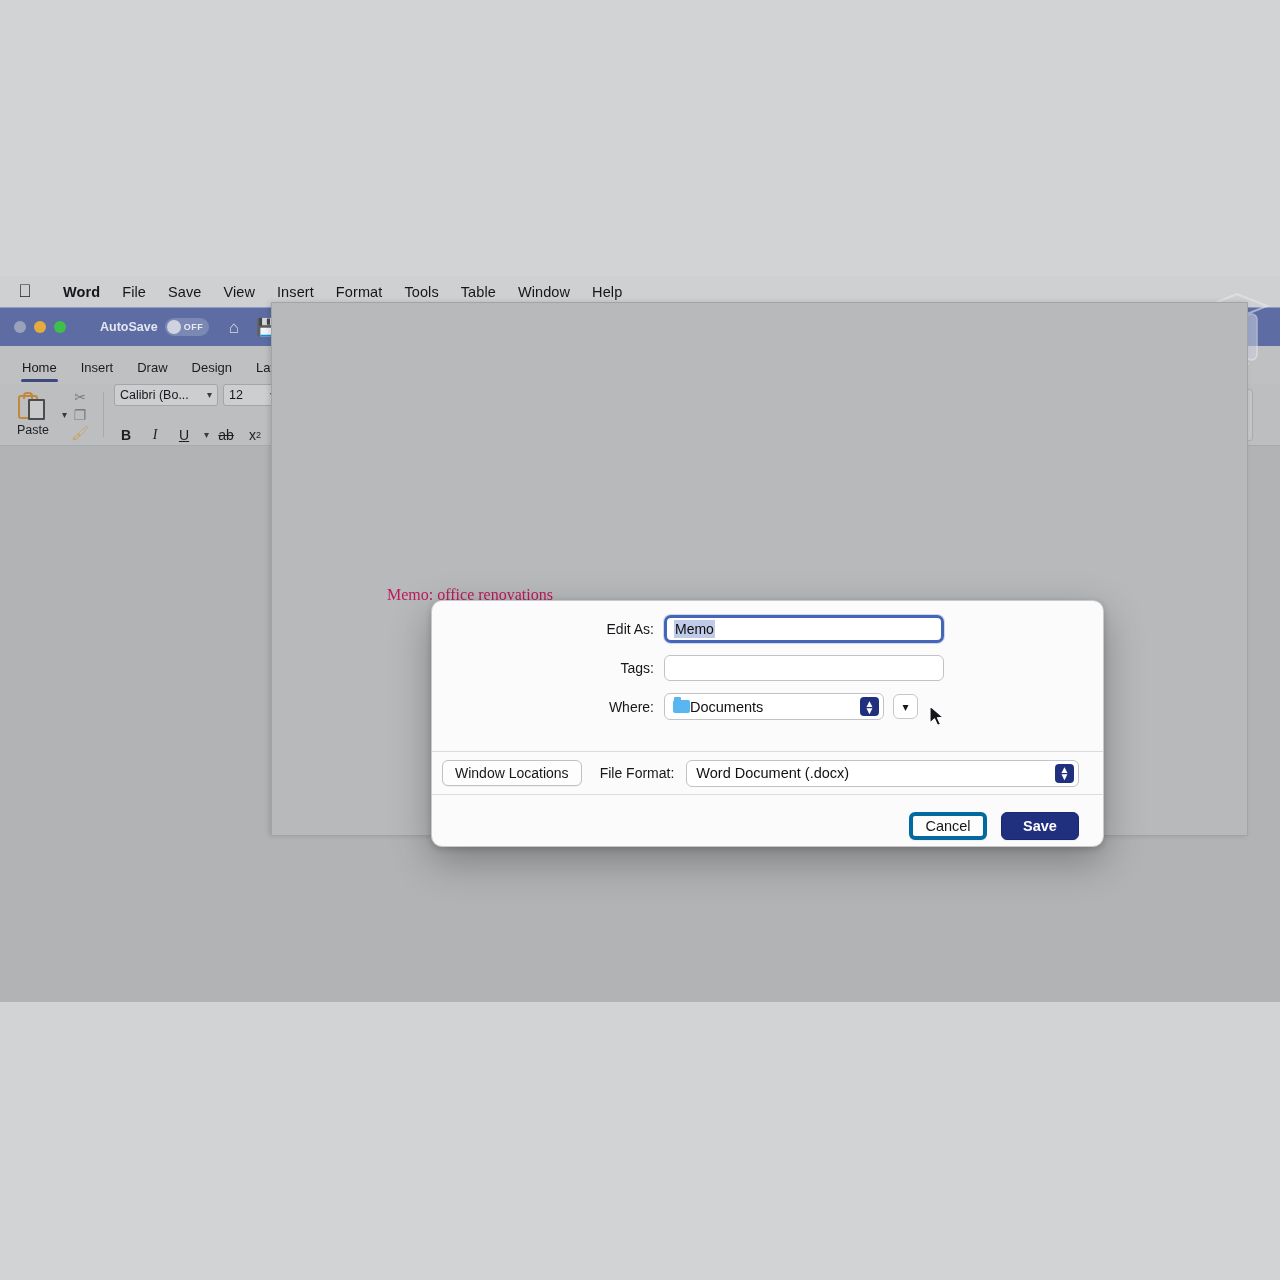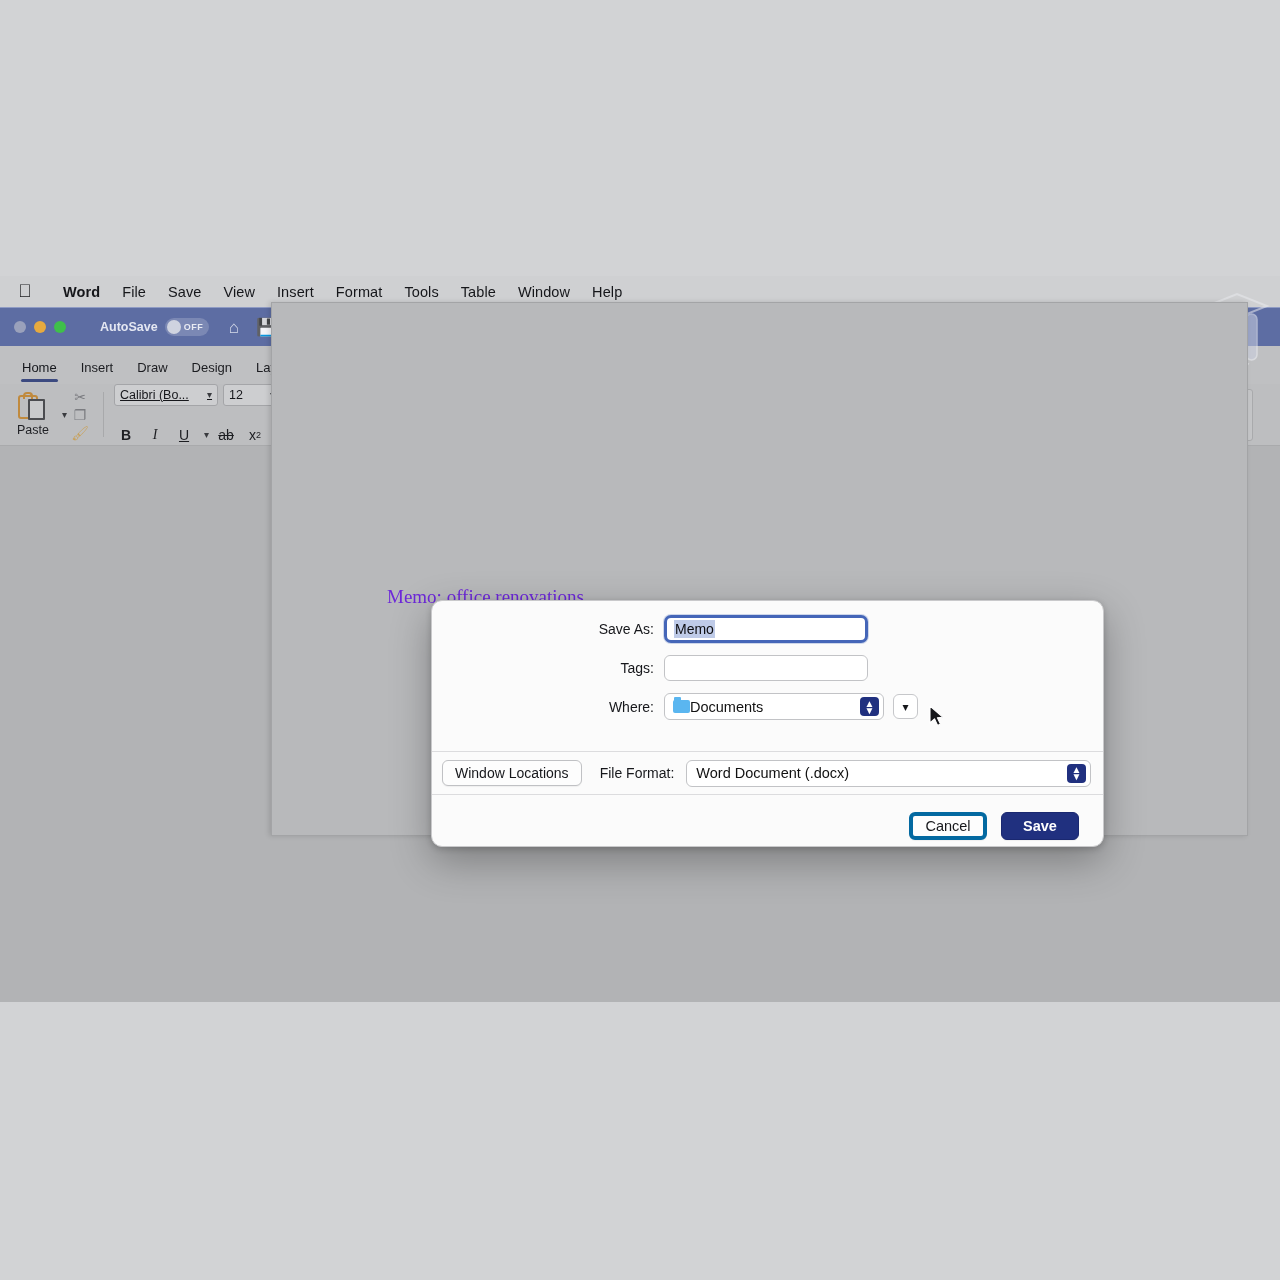--- a/index.html
+++ b/index.html
@@ -119,21 +119,21 @@
 
   
   .fg-rows { display:flex; flex-direction: column; gap: 6px; }
   .fg-row { display:flex; align-items:center; gap: 5px; }
   .combo {
     height: 22px; background: #cdced0; border: 1px solid #a4a5a8;
     border-radius: 3px; display:flex; align-items:center;
     padding: 0 5px; font-size: 12.5px; color: #16171b;
     justify-content: space-between;
   }
-  .combo.font { width: 104px; text-decoration: underline; }
+  .combo.font { width: 104px; }
   .combo.size { width: 58px; }
   .btn-ic {
     min-width: 24px; height: 22px; display:flex; align-items:center; justify-content:center;
     font-size: 14px; color: #1d1e22; border-radius: 3px;
   }
   .btn-ic.sm { font-size: 12.5px; }
   .btn-ic.blue { color: #2f6fa8; }
   .btn-ic sub, .btn-ic sup { font-size: 9px; }
   .hl-under { border-bottom: 3px solid #d8d23a; padding-bottom:0px; }
   .rd-under { border-bottom: 3px solid #c33; padding-bottom:0px; }
@@ -179,21 +179,21 @@
     background: #b2b3b5;
   }
   #page {
     position: absolute; left: 271px; top: 302px; width: 977px; height: 534px;
     background: #b8b9bb;
     border: 1px solid #a3a4a6;
     box-shadow: -2px 0 5px rgba(0,0,0,.13);
   }
   #doc-heading {
     position: absolute; left: 387px; top: 586px;
-    font-size: 19px; color: #6d28d9; font-family: "Liberation Serif", serif;
+    font-size: 16px; color: #be185d; font-family: "Liberation Serif", serif;
     white-space: nowrap;
   }
 
   
   #watermark {
     position: absolute; right: 8px; top: 16px; width: 70px; height: 90px;
     opacity: .55; pointer-events: none;
   }
 
   
@@ -205,21 +205,21 @@
     overflow: hidden;
     z-index: 50;
   }
   .dlg-top { padding: 14px 0 10px 0; }
   .dlg-row { display:flex; align-items:center; margin-bottom: 12px; }
   .dlg-label {
     width: 232px; text-align: right; padding-right: 10px;
     font-size: 14px; color: #16171b;
   }
   .tf {
-    width: 204px; height: 26px; border-radius: 6px;
+    width: 280px; height: 26px; border-radius: 6px;
     background: #ffffff; border: 1px solid #c2c3c6;
     display:flex; align-items:center; padding: 0 7px; font-size: 14px; color:#111;
   }
   .tf.focused {
     border: 3px solid #4566b8; height: 28px; border-radius: 7px;
     box-shadow: 0 0 0 1px rgba(69,102,184,.25);
   }
   .sel-text { background: #bfcbe8; color: #0d0d10; padding: 1px 1px; }
   .popup {
     width: 220px; height: 27px; border-radius: 6px; background:#fff;
@@ -255,21 +255,21 @@
     height: 26px; border-radius: 6px; background:#fdfdfd;
     border: 1px solid #c0c1c4; font-size: 14px; color:#16171b;
     display:flex; align-items:center; padding: 0 12px;
     box-shadow: 0 1px 1px rgba(0,0,0,.05);
   }
   .ff-label { font-size: 14px; color:#16171b; margin-left: 18px; margin-right: 12px; }
   .ff-popup {
     flex: 1; height: 27px; border-radius: 6px; background:#fff;
     border: 1px solid #c2c3c6; display:flex; align-items:center;
     padding: 0 4px 0 9px; font-size: 14.5px; color:#111; position:relative;
-    margin-right: 2px;
+    margin-right: 14px;
   }
   .dlg-bottom {
     height: 62px; display:flex; align-items:center; justify-content:flex-end;
     gap: 14px; padding-right: 24px;
   }
   .btn {
     height: 28px; min-width: 78px; border-radius: 6px;
     display:flex; align-items:center; justify-content:center;
     font-size: 14.5px; border: 4px solid #0369a1; background:#fdfdfd;
     color:#16171b; box-shadow: 0 1px 1px rgba(0,0,0,.05);
@@ -539,21 +539,21 @@
   </svg>
 </div>
 
 <div id="page"></div>
 <div id="doc-heading">Memo: office renovations</div>
 
 <div id="save-dialog">
   <div class="dlg-top">
 
     <div class="dlg-row">
-      <span class="dlg-label">Save As:</span>
+      <span class="dlg-label">Edit As:</span>
       <div class="tf focused">
         <span class="sel-text">Memo</span>
       </div>
     </div>
 
     <div class="dlg-row">
       <span class="dlg-label">Tags:</span>
       <div class="tf">
         <span></span>
       </div>

